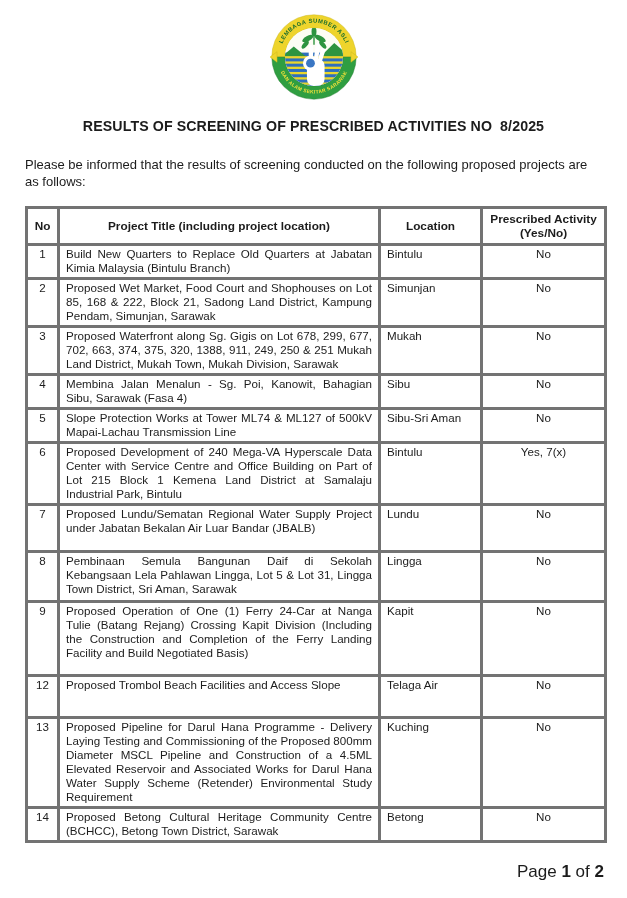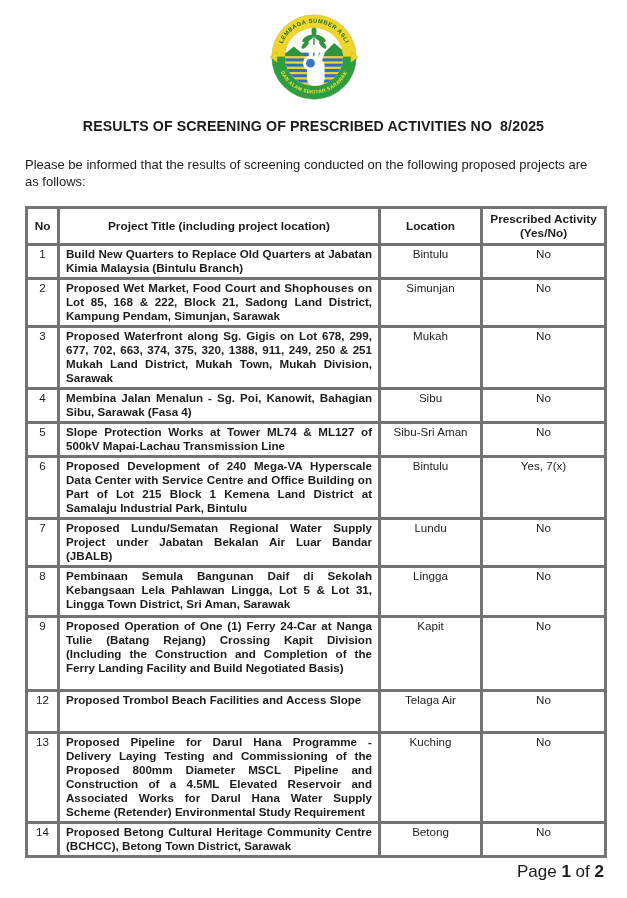--- a/index.html
+++ b/index.html
@@ -50,22 +50,22 @@
   }
   table.results td {
     vertical-align:top;
     padding:1px 6px 2px;
   }
   col.c-no { width:32px; }
   col.c-title { width:321px; }
   col.c-loc { width:102px; }
   col.c-pa { width:124px; }
   td.no  { text-align:center; padding:1px 2px; }
-  td.title-cell { text-align:justify;font-weight:bold; }
-  td.loc { text-align:center; }
+  td.title-cell { text-align:justify; }
+  td.loc { }
   td.pa  { text-align:center; }
 
   
   tbody tr:nth-child(6)  { height:56px; }
   tbody tr:nth-child(7)  { height:47px; }
   tbody tr:nth-child(8)  { height:50px; }
   tbody tr:nth-child(9)  { height:74px; }
   tbody tr:nth-child(10) { height:42px; }
   tbody tr:nth-child(11) { height:27px; }
   tbody tr:nth-child(12) { height:28px; }

